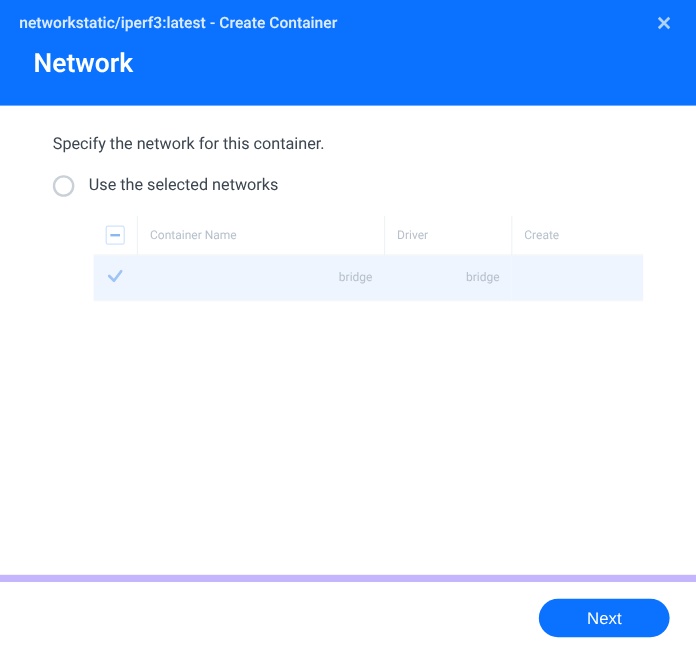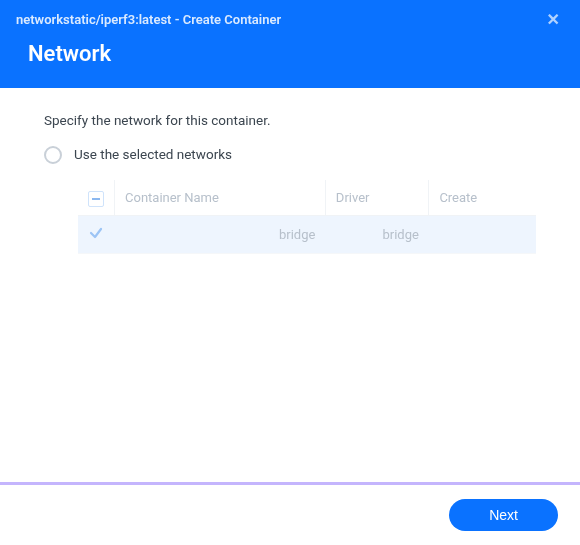--- a/index.html
+++ b/index.html
@@ -91,21 +91,21 @@
   justify-content: center;
   font-style: italic;
   font-family: Georgia, serif;
 }
 .table-wrap {
   margin: 0 0 22px 34px;
 }
 table {
   width: 100%;
   border-collapse: collapse;
-  font-size: 13px;
+  font-size: 10px;
 }
 th {
   text-align: left;
   font-weight: 400;
   color: #b7c0cb;
   padding: 8px 10px;
   border-right: 1px solid #f0f3f6;
   border-bottom: 1px solid #f0f3f6;
 }
 th:last-child { border-right: none; }
@@ -143,21 +143,21 @@
   width: 16px;
   height: 16px;
   position: relative;
 }
 .check.on svg { stroke: #9cc4f5; }
 .check.off {
   border: 1.5px solid #e1e6ec;
   border-radius: 2px;
 }
 .footer {
-  border-top: 3px solid #c4b5fd;
+  border-top: 6px solid #c4b5fd;
   padding: 14px 22px;
   display: flex;
   justify-content: flex-end;
 }
 .btn-next {
   background: #0a72ff;
   color: #fff;
   border: none;
   border-radius: 18px;
   padding: 8px 40px;

